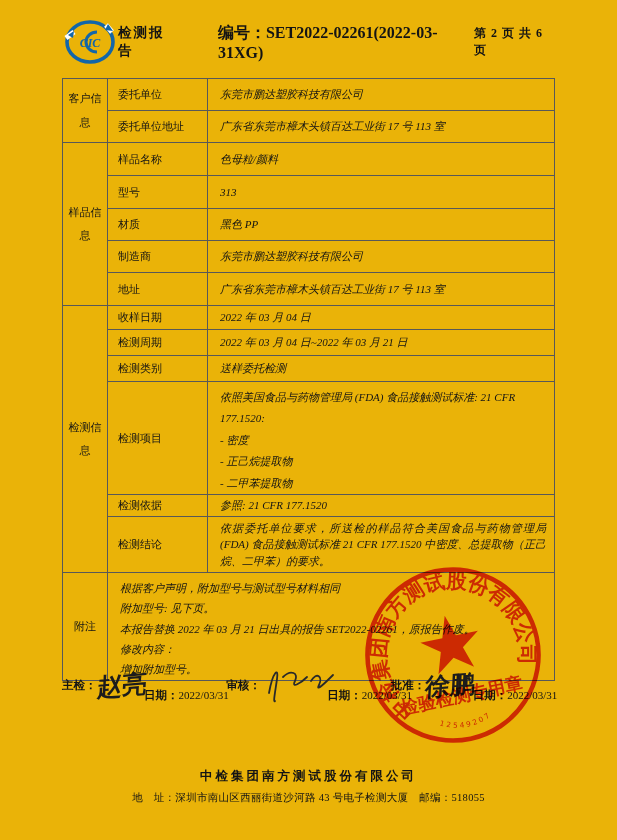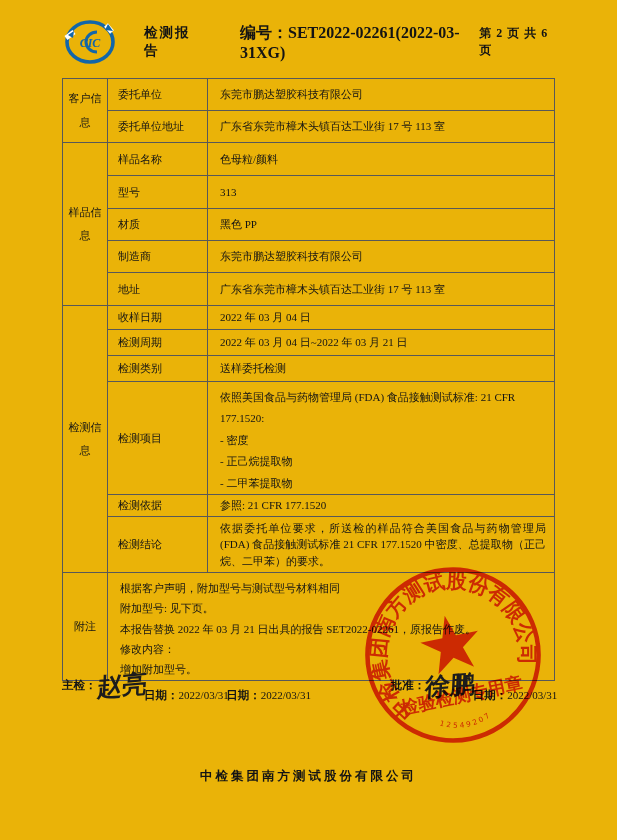--- a/index.html
+++ b/index.html
@@ -8,31 +8,31 @@
     position:relative; width:617px; height:840px; margin:0 auto;
     background:#eab308; overflow:hidden;
     font-family:"Liberation Serif","DejaVu Serif",serif;
     color:#141414;
   }
 
   
   .header { position:absolute; top:16px; left:62px; right:60px; height:52px;
             display:flex; align-items:center; }
   .logo { width:56px; height:48px; flex:0 0 auto; }
-  .doc-title { font-size:13.5px; font-weight:bold; letter-spacing:2px; margin-left:26px; }
+  .doc-title { font-size:13.5px; font-weight:bold; letter-spacing:2px; }
   .report-no { font-size:16px; font-weight:bold; margin-left:40px; }
   .page-info { font-size:12px; font-weight:bold; margin-left:auto; letter-spacing:1px; }
 
   
   table.report { position:absolute; top:78px; left:62px; width:493px;
                  border-collapse:collapse; table-layout:fixed; font-size:11px; }
   table.report td { border:1px solid #585858; vertical-align:middle; }
   td.sec { text-align:center; line-height:2.1; padding:0 5px; }
   td.lbl { padding-left:10px; }
-  td.val { padding-left:12px; padding-right:8px; }
+  td.val { padding-left:12px; padding-right:8px;font-style:italic; }
   td.val.list { vertical-align:top; padding-top:5px; line-height:1.95; }
   td.val.concl { text-align:justify; line-height:1.48; padding-top:3px; padding-bottom:3px; }
   td.val.notes { vertical-align:top; padding-top:5px; line-height:1.85; }
   tr.h32{height:32px} tr.h33{height:33px} tr.h24{height:24px} tr.h26{height:26px}
   tr.h97{height:97px} tr.h22{height:22px} tr.h46{height:46px} tr.h102{height:102px}
 
   
   .sig-area { position:absolute; top:656px; left:62px; width:493px; display:flex; z-index:2; }
   .sig-group { width:33.33%; display:flex; flex-direction:row; }
   .sig-line { display:flex; align-items:center; height:58px; }
@@ -169,20 +169,28 @@
           <span class="handwrite">赵亮</span>
         </span>
       </div>
       <div class="date-line">
         <span class="date-label">日期：</span>
         <span class="date-value">2022/03/31</span>
       </div>
     </div>
 
     <div class="sig-group">
+      <div class="sig-line">
+        <span class="sig-label">审核：</span>
+        <span class="sig-name-wrap">
+          <svg width="78" height="44" viewBox="0 0 78 44">
+            <path d="M8,30 C12,8 18,4 16,16 C14,30 12,40 14,38 M22,14 C30,6 38,10 34,18 C30,26 40,20 46,14 M50,18 C56,8 62,14 58,22 C54,30 66,18 72,12" fill="none" stroke="#2a2a2a" stroke-width="1.8" stroke-linecap="round"></path>
+          </svg>
+        </span>
+      </div>
       <div class="date-line">
         <span class="date-label">日期：</span>
         <span class="date-value">2022/03/31</span>
       </div>
     </div>
 
     <div class="sig-group">
       <div class="sig-line">
         <span class="sig-label">批准：</span>
         <span class="sig-name-wrap">
@@ -207,15 +215,18 @@
     </text>
     <polygon points="100,56 107.6,79.5 132.3,79.5 112.4,94 120,117.5 100,103 80,117.5 87.6,94 67.7,79.5 92.4,79.5" fill="#dd2b1c"></polygon>
     <text x="100" y="152" text-anchor="middle" font-size="19.5" font-weight="bold" fill="#dd2b1c" font-family="'Liberation Serif','DejaVu Serif',serif">检验检测专用章</text>
     <text font-size="8" fill="#dd2b1c" font-family="'DejaVu Sans','Liberation Sans',sans-serif">
       <textPath href="#arcBottom" startOffset="14">1 2 5 4 9 2 0 7</textPath>
     </text>
   </svg>
 
   <div class="footer">
     <div class="footer-company">中检集团南方测试股份有限公司</div>
+    <div class="footer-line">
+      <span>地　址：</span><span>深圳市南山区西丽街道沙河路 43 号电子检测大厦</span><span>　邮编：</span><span>518055</span>
+    </div>
   </div>
 
 </div>
 
 </body></html>

